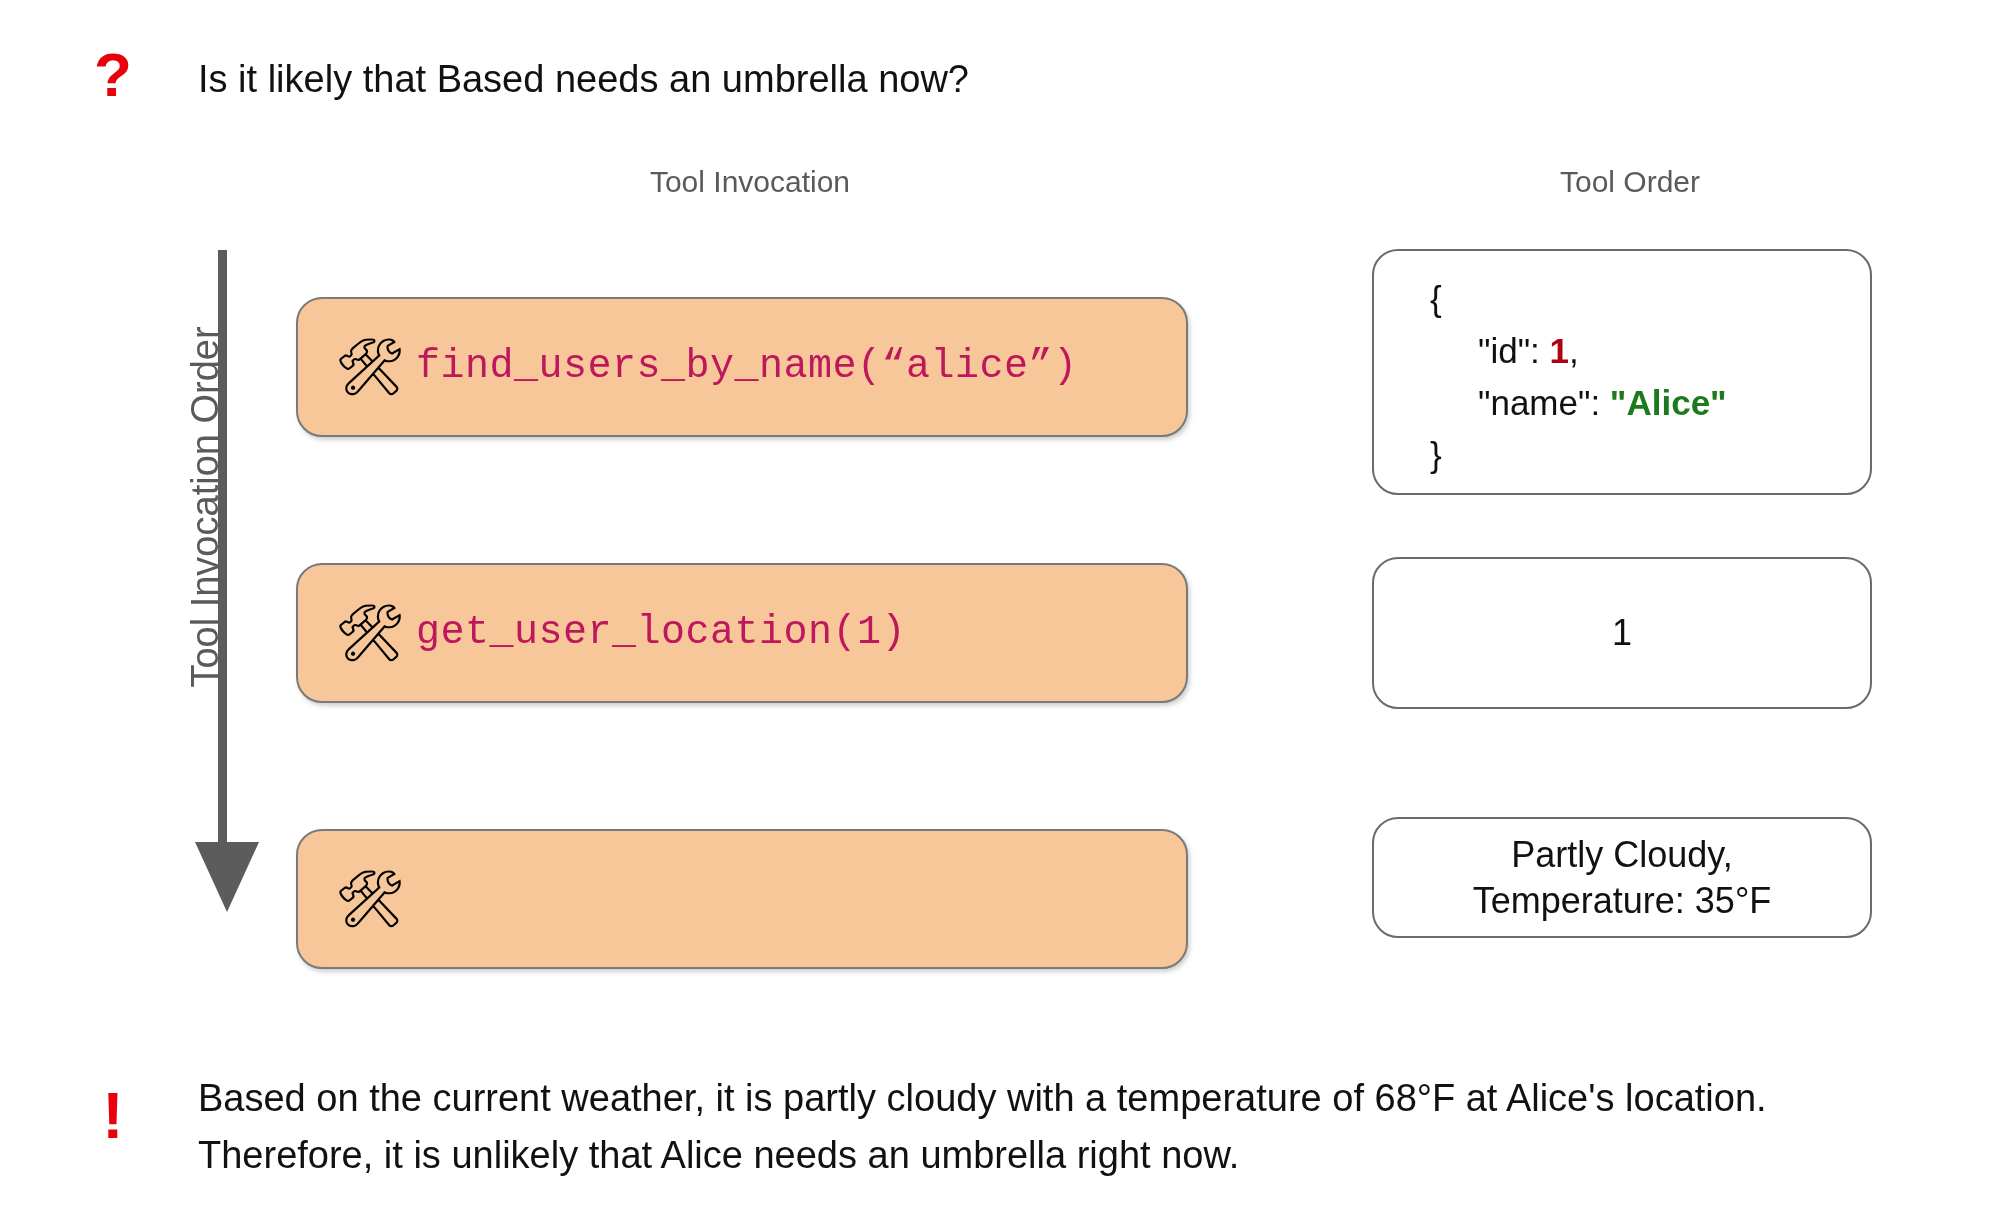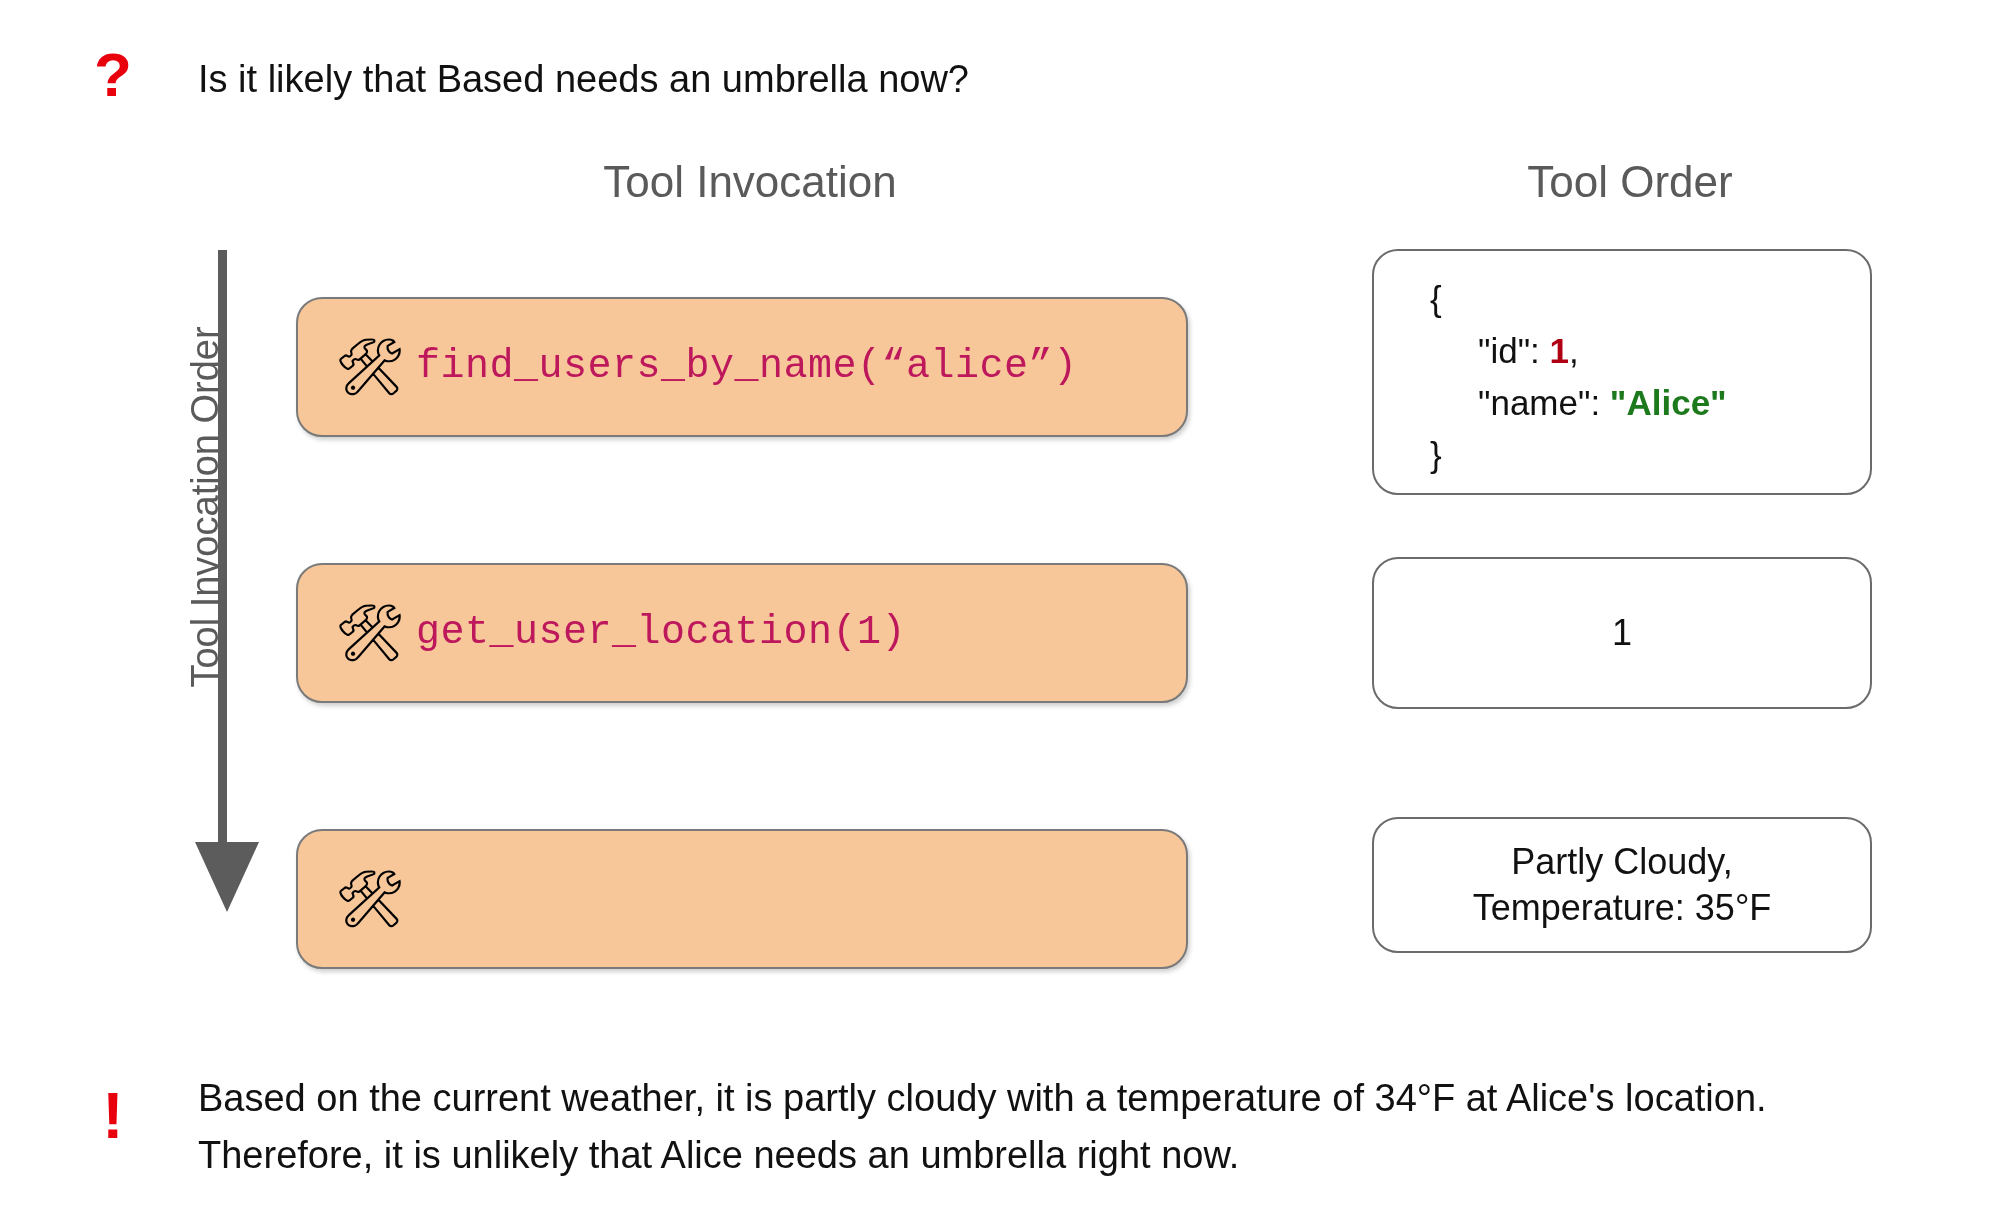--- a/index.html
+++ b/index.html
@@ -41,21 +41,21 @@
     top: 28px;
     font-size: 38px;
     line-height: 46px;
     color: #111111;
     white-space: nowrap;
   }
 
   
   .col-header {
     position: absolute;
-    font-size: 44px;
+    font-size: 30px;
     line-height: 48px;
     color: #5a5a5a;
     text-align: center;
     white-space: nowrap;
   }
   #header-tool-invocation {
     left: 300px;
     top: 158px;
     width: 900px;
   }
@@ -160,21 +160,21 @@
   #output-card-0 {
     top: 249px;
     height: 246px;
   }
   #output-card-1 {
     top: 557px;
     height: 152px;
   }
   #output-card-2 {
     top: 817px;
-    height: 136px;
+    height: 121px;
   }
 
   .json-block {
     position: absolute;
     left: 0;
     top: 0;
     padding: 22px 0 0 56px;
     font-size: 35px;
     line-height: 52px;
     color: #111111;
@@ -283,14 +283,14 @@
 
 <div class="output-card" id="output-card-2">
   <div class="output-plain">
     <div>Partly Cloudy,</div>
     <div>Temperature: 35°F</div>
   </div>
 </div>
 
 <div id="answer-row">
   <div id="exclamation-icon">!</div>
-  <div id="answer-text">Based on the current weather, it is partly cloudy with a temperature of 34°F at Alice's location. Therefore, it is unlikely that Alice needs an umbrella right now.</div>
+  <div id="answer-text">Based on the current weather, it is partly cloudy with a temperature of 68°F at Alice's location. Therefore, it is unlikely that Alice needs an umbrella right now.</div>
 </div>
 
 </body></html>

